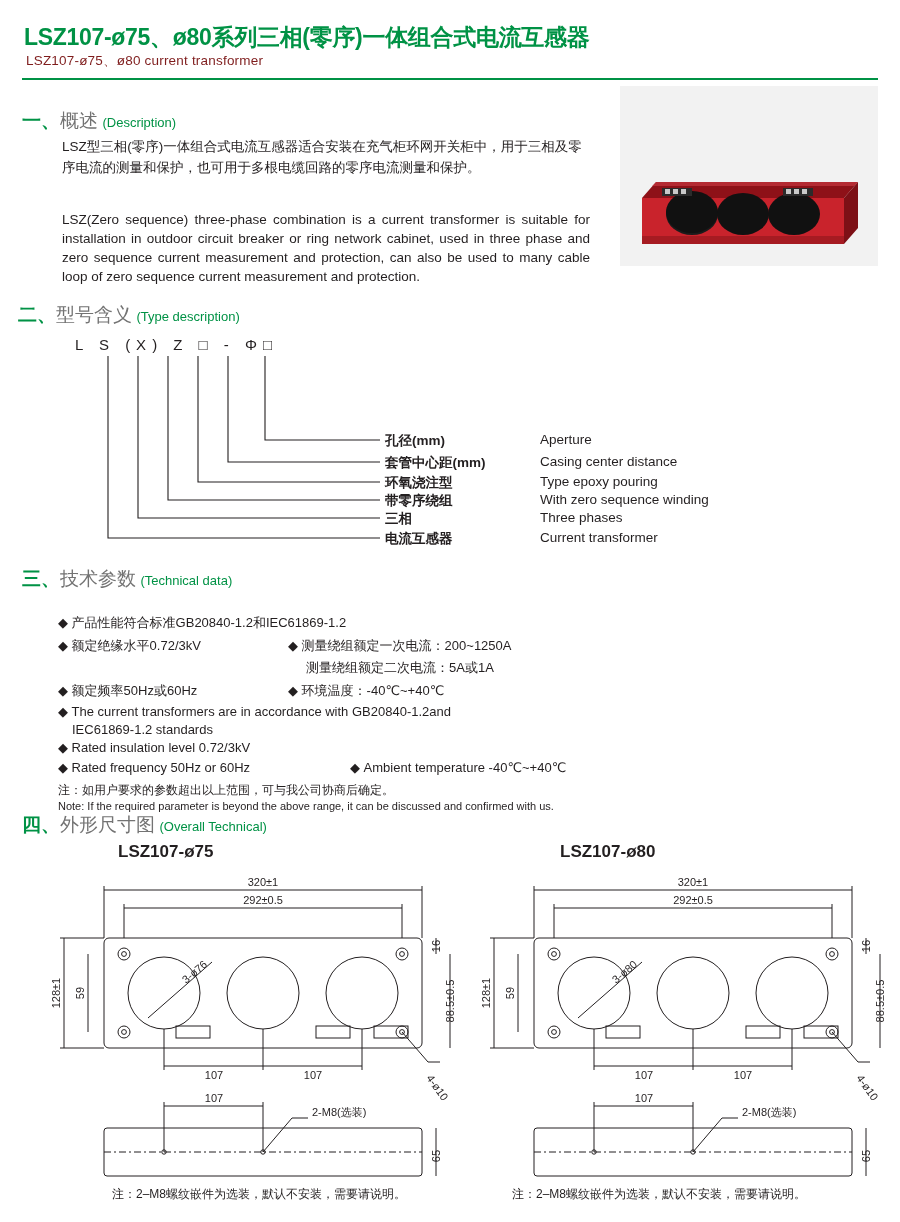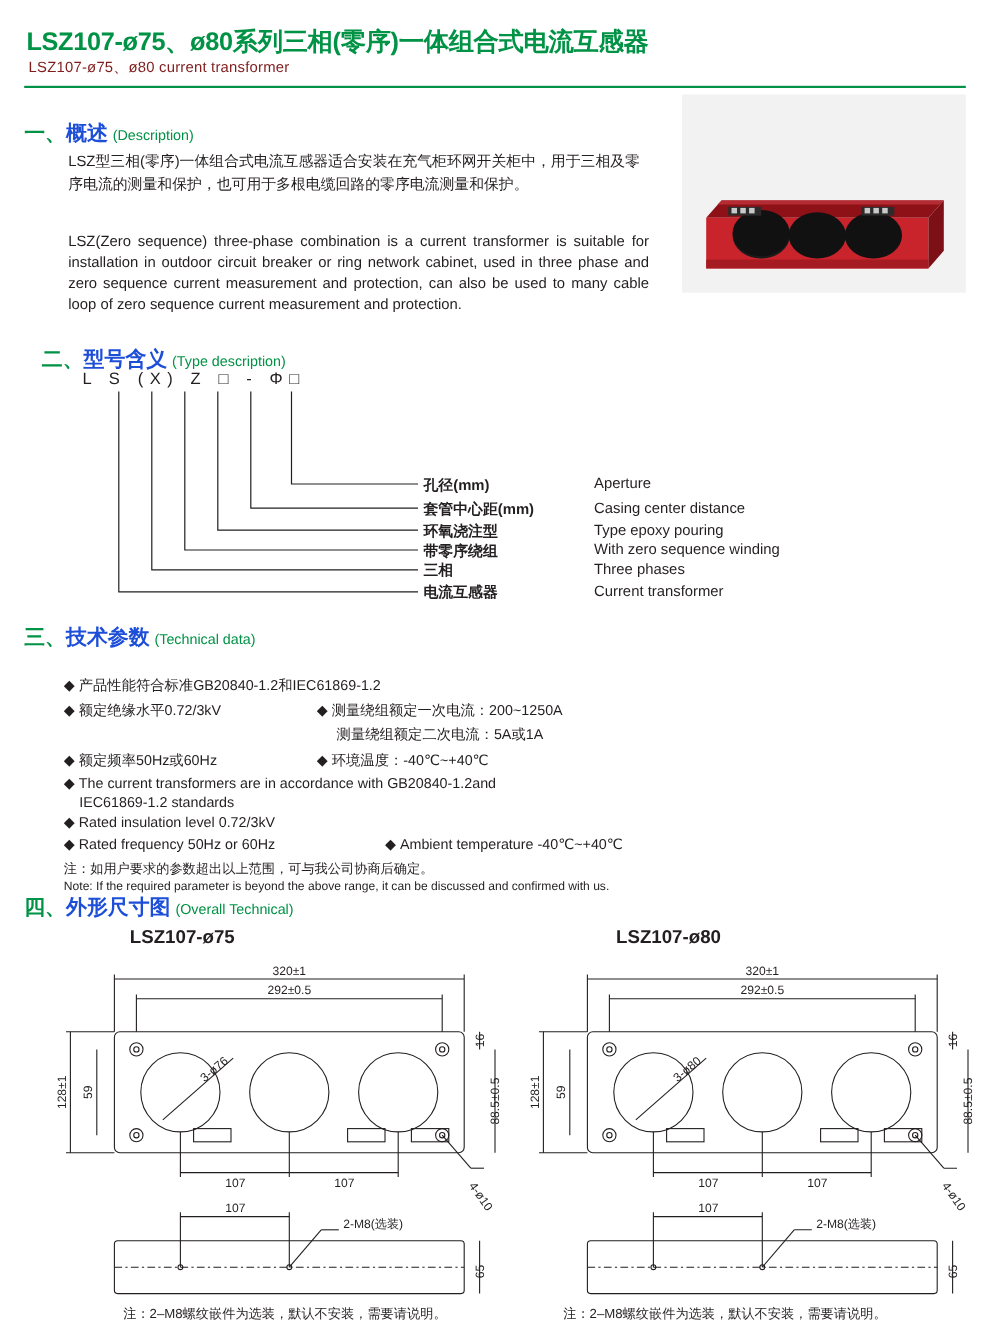--- a/index.html
+++ b/index.html
@@ -20,21 +20,21 @@
     position:absolute;left:26px;top:52px;
     font-size:13.5px;color:#7f1d1d;letter-spacing:0.2px;white-space:nowrap;
   }
   .hr-top{
     position:absolute;left:22px;top:78px;width:856px;height:2px;background:#009245;
   }
 
   
   .sec-head{position:absolute;white-space:nowrap;}
   .sec-head .num{font-size:19px;font-weight:bold;color:#009245;}
-  .sec-head .cn{font-size:19px;font-weight:bold;color:#1d4ed8;}
+  .sec-head .cn{font-size:19px;font-weight:normal;color:#737373;}
   .sec-head .en{font-size:13px;color:#009245;font-weight:normal;}
 
   
   .p-cn{
     position:absolute;font-size:13.5px;line-height:21px;color:#231f20;
   }
   .p-en{
     position:absolute;font-size:13.5px;line-height:19px;color:#231f20;
     text-align:justify;
   }
@@ -117,21 +117,21 @@
     </svg>
   </div>
 
   <div class="sec-head" style="left:22px;top:108px;">
     <span class="num">一、</span><span class="cn">概述</span>
     <span class="en">(Description)</span>
   </div>
   <div class="p-cn" style="left:62px;top:136px;width:530px;">LSZ型三相(零序)一体组合式电流互感器适合安装在充气柜环网开关柜中，用于三相及零序电流的测量和保护，也可用于多根电缆回路的零序电流测量和保护。</div>
   <div class="p-en" style="left:62px;top:210px;width:528px;">LSZ(Zero sequence) three-phase combination is a current transformer is suitable for installation in outdoor circuit breaker or ring network cabinet, used in three phase and zero sequence current measurement and protection, can also be used to many cable loop of zero sequence current measurement and protection.</div>
 
-  <div class="sec-head" style="left:38px;top:302px;margin-top:12px;">
+  <div class="sec-head" style="left:18px;top:302px;">
     <span class="num">二、</span><span class="cn">型号含义</span>
     <span class="en">(Type description)</span>
   </div>
 
   <div class="type-code">L  S (X) Z  □  -  Φ□</div>
 
   <svg class="type-lines" width="420" height="230" style="left:50px;top:352px;">
 
     <path d="M215 4 L215 88 L330 88" stroke="#231f20" stroke-width="1.1" fill="none"></path>
 

